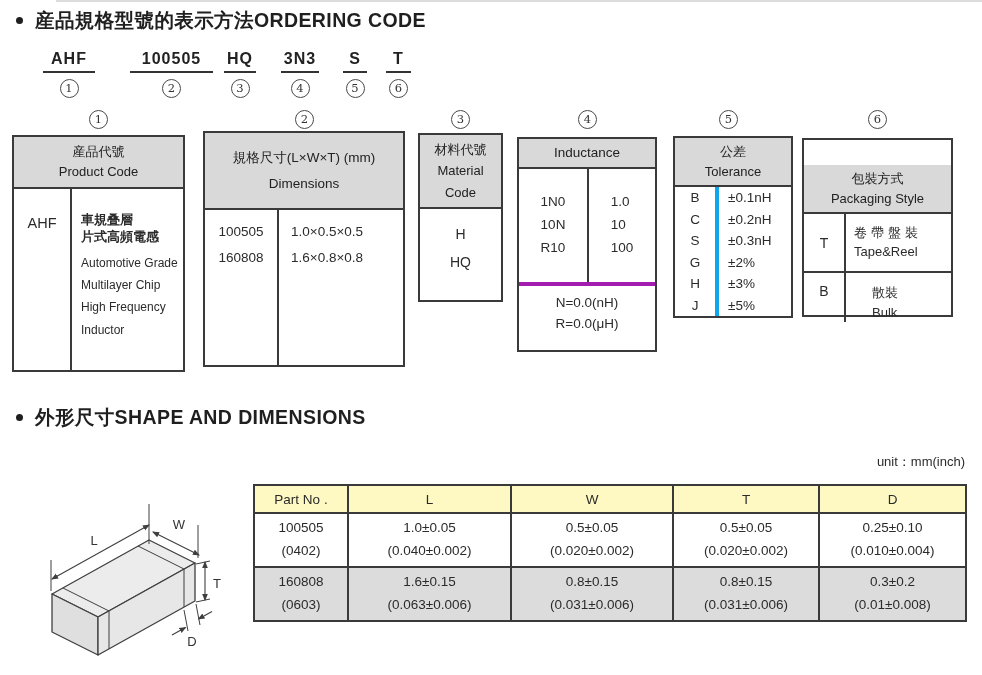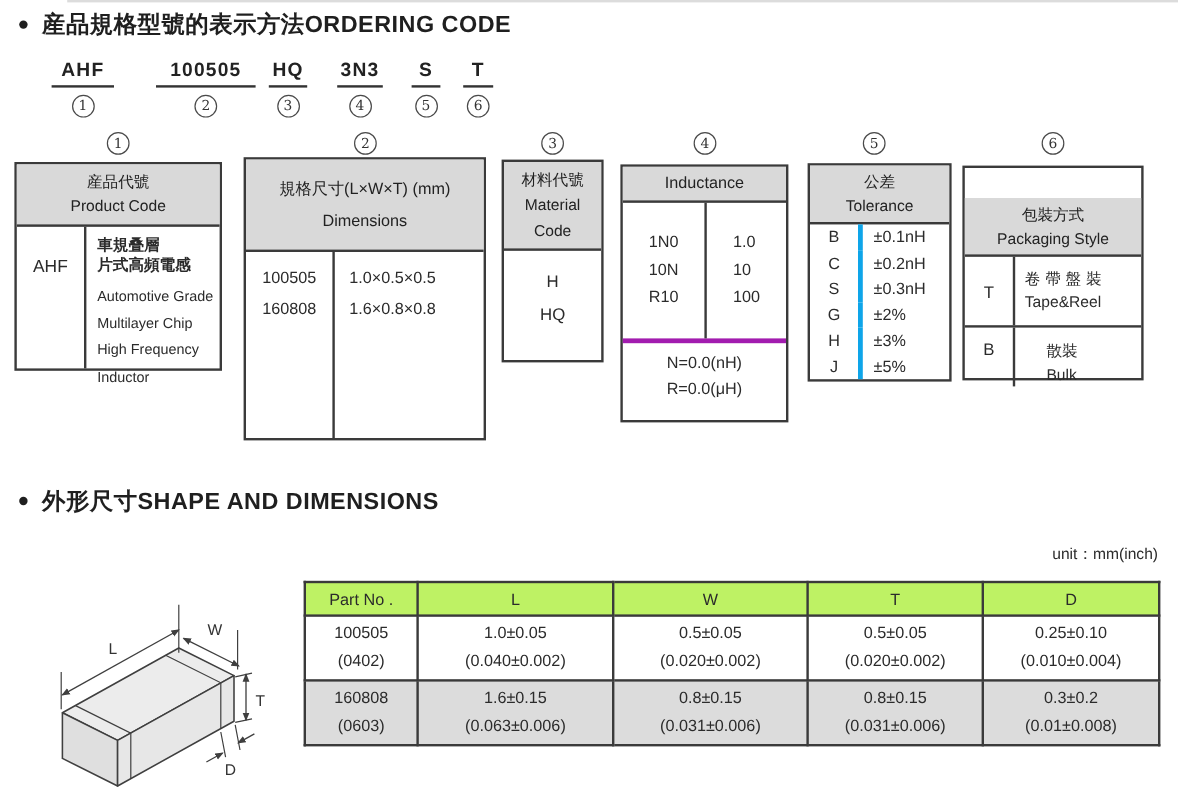--- a/index.html
+++ b/index.html
@@ -36,25 +36,25 @@
   .bc1{left:89px;} .bc2{left:295px;} .bc3{left:451px;}
   .bc4{left:578px;} .bc5{left:719px;} .bc6{left:868px;}
 
   
   .obox{position:absolute;border:2px solid #3a3a3a;box-sizing:border-box;
     background:#fff;display:flex;flex-direction:column;}
   .obox-hd{background:#d9d9d9;border-bottom:2px solid #3a3a3a;text-align:center;
     font-size:13px;line-height:1.55;padding:5px 2px;flex:none;color:#222;}
   .obox-body{flex:1;display:flex;min-height:0;}
 
-  .box1{left:12px;top:135px;width:173px;height:174px;}
+  .box1{left:12px;top:135px;width:173px;height:237px;}
   .box1-code{width:58px;flex:none;border-right:2px solid #3a3a3a;text-align:center;
     padding-top:26px;font-size:14.5px;box-sizing:border-box;}
   .box1-desc{flex:1;padding:7px 2px 0 9px;min-width:0;}
-  .box1-desc .zh{font-size:13px;line-height:1.3;font-weight:bold;white-space:nowrap;}
+  .box1-desc .zh{font-size:13px;line-height:1.3;font-weight:bold;white-space:nowrap;margin-top:16px;}
   .box1-desc .en{font-size:12px;line-height:1.85;margin-top:6px;white-space:nowrap;}
 
   .box2{left:203px;top:131px;width:202px;height:236px;}
   .box2 .obox-hd{padding:12px 2px;line-height:1.9;font-size:13.5px;}
   .box2-codes{width:74px;flex:none;border-right:2px solid #3a3a3a;text-align:center;
     padding-top:9px;font-size:13.5px;line-height:1.9;box-sizing:border-box;}
   .box2-sizes{flex:1;padding:9px 0 0 12px;font-size:13.5px;line-height:1.9;}
 
   .box3{left:418px;top:133px;width:85px;height:169px;}
   .box3 .obox-hd{padding:4px 1px;line-height:1.65;}
@@ -87,21 +87,21 @@
     padding-left:8px;font-size:13px;line-height:1.45;}
   .box6-valT .zh{letter-spacing:4px;}
   .box6-valB{flex:1;padding:10px 0 0 26px;font-size:13px;line-height:1.5;}
 
   
   .unit-label{position:absolute;right:17px;top:453px;font-size:13px;color:#2b2b2b;}
   .table-wrap{position:absolute;left:253px;top:484px;}
   table.dim-table{border-collapse:collapse;width:712px;table-layout:fixed;
     font-size:13.5px;color:#2b2b2b;}
   .dim-table th,.dim-table td{border:2px solid #3a3a3a;}
-  .dim-table th{background:#bef264;font-weight:normal;height:24px;}
+  .dim-table th{background:#fef9c3;font-weight:normal;height:24px;}
   .dim-table td{text-align:center;padding:3px 0;background:#fff;}
   .dim-table td div{line-height:1.7;}
   .dim-table tr.row-gray td{background:#dcdcdc;}
 
   .diagram{position:absolute;left:10px;top:498px;}
   .diagram text{font-size:13px;fill:#333;font-family:"Liberation Sans",sans-serif;}
 </style>
 </head>
 <body>
 

